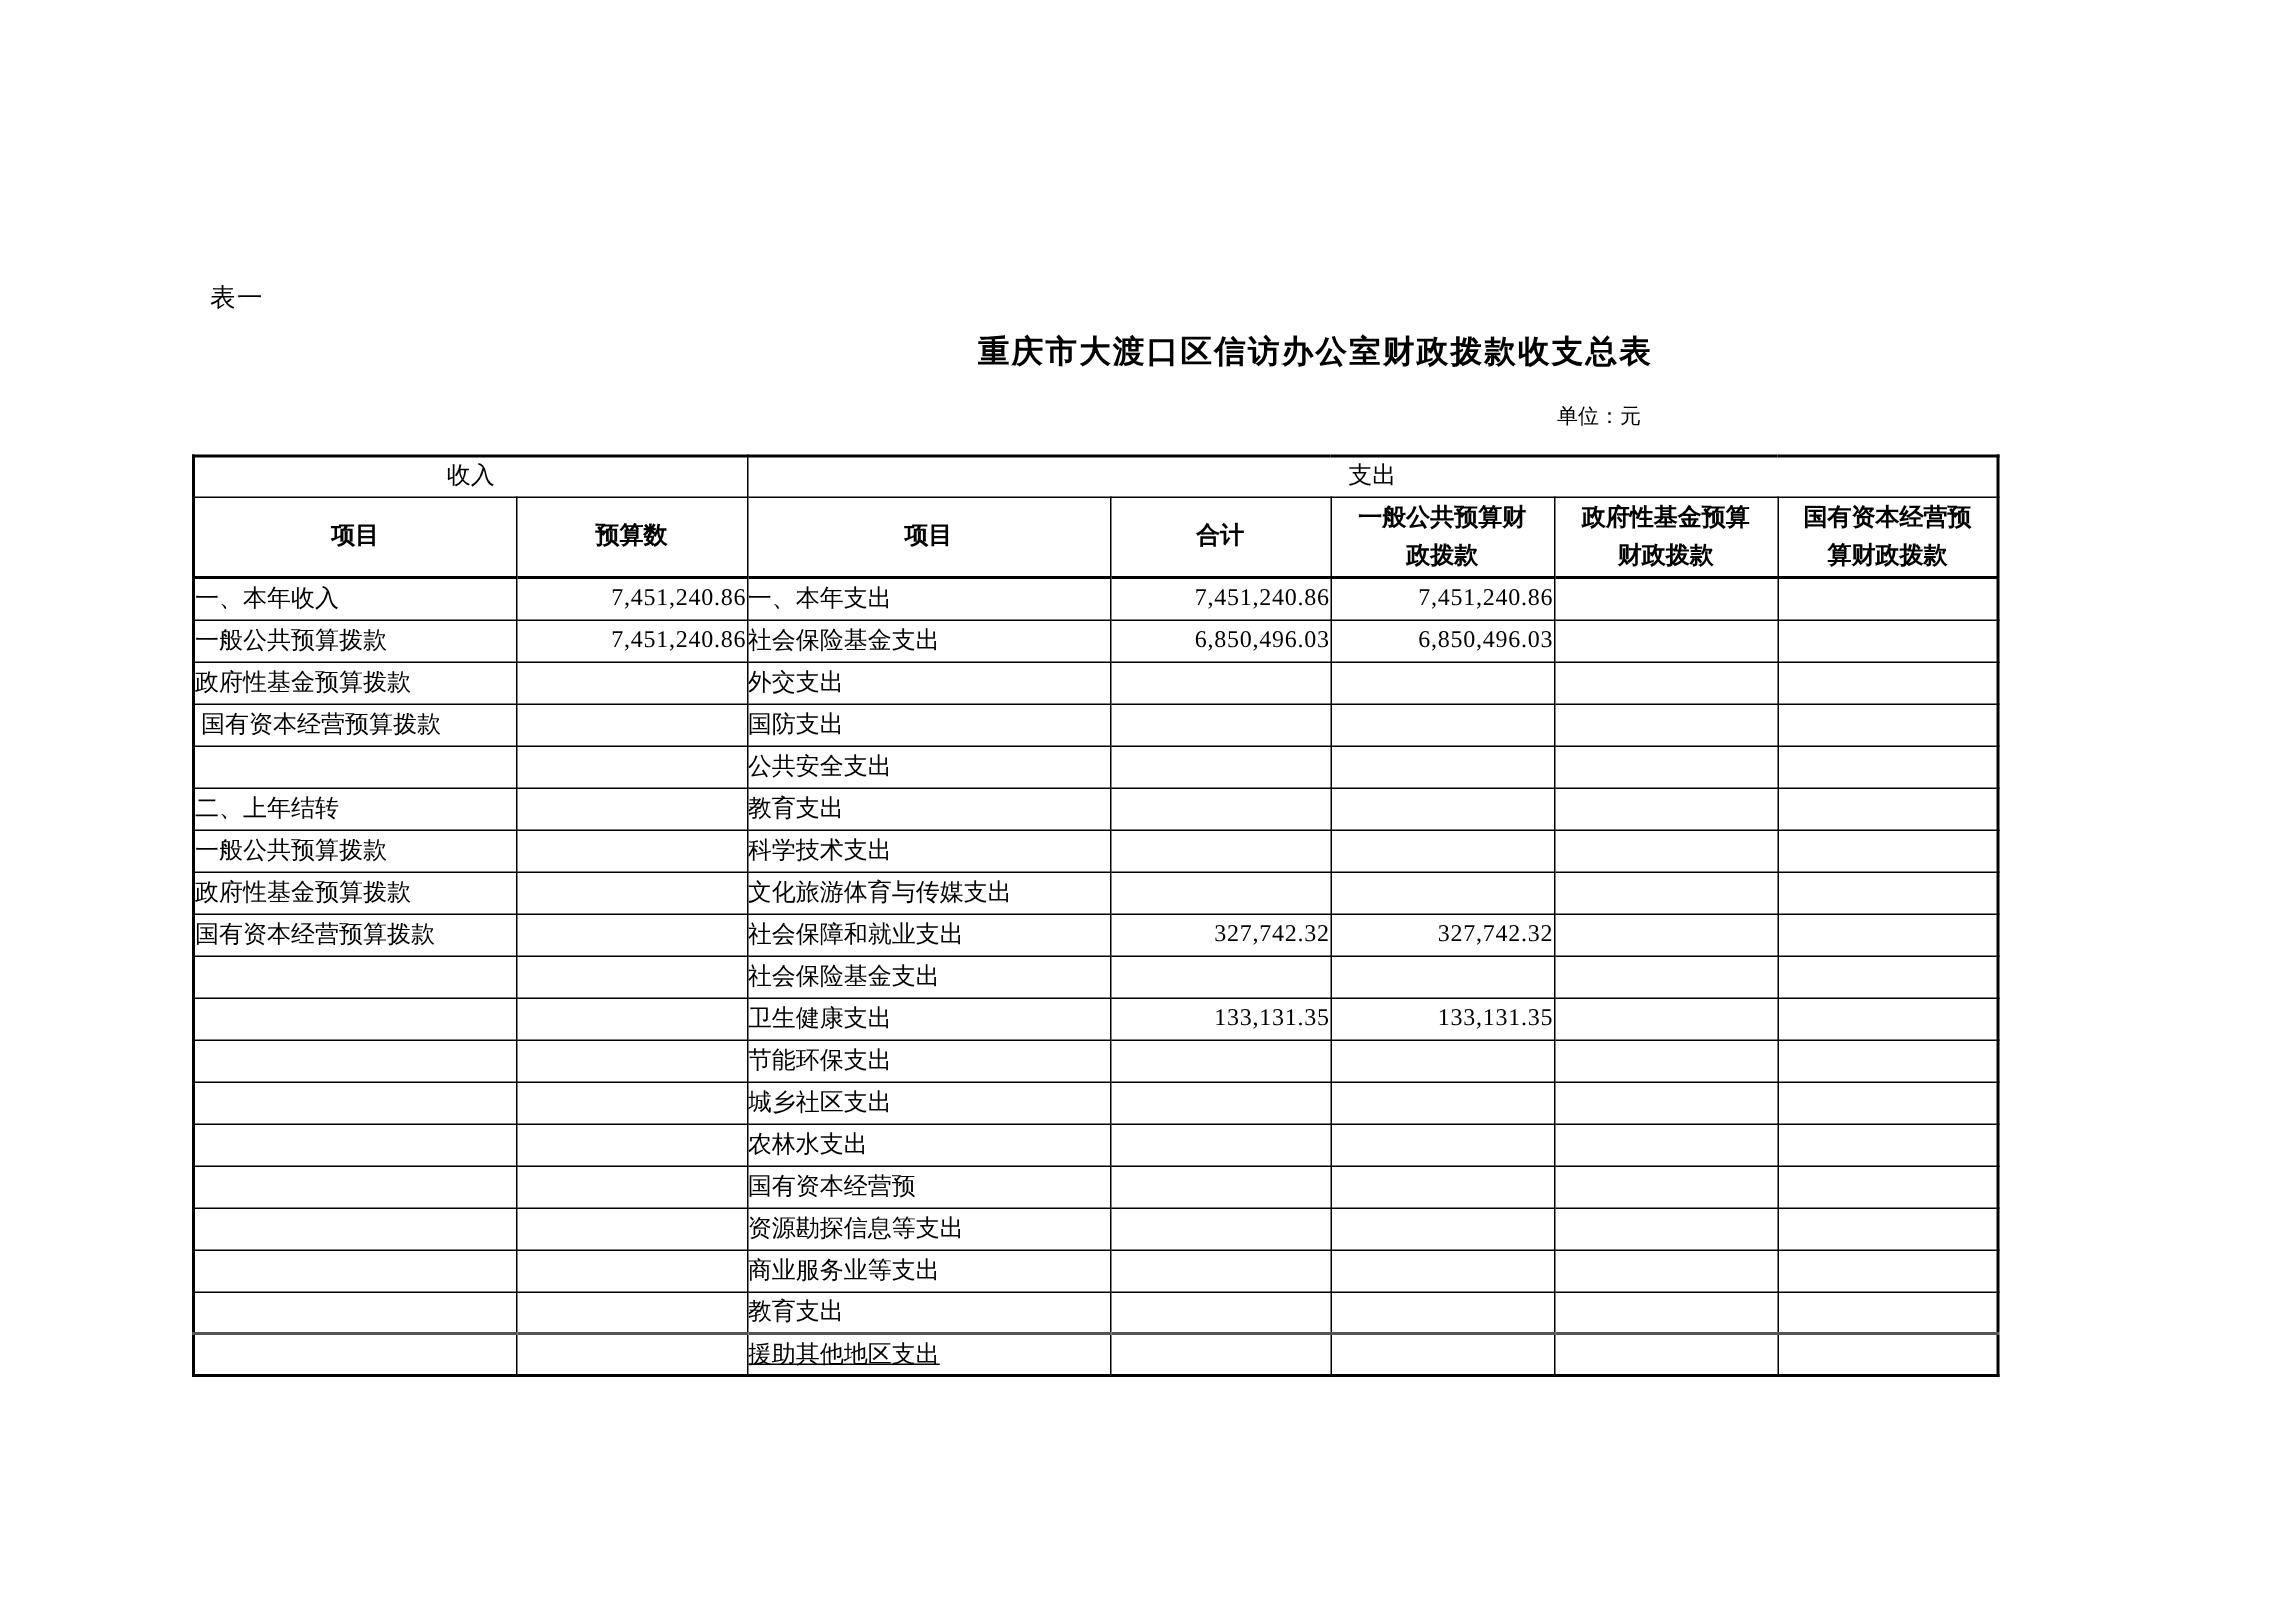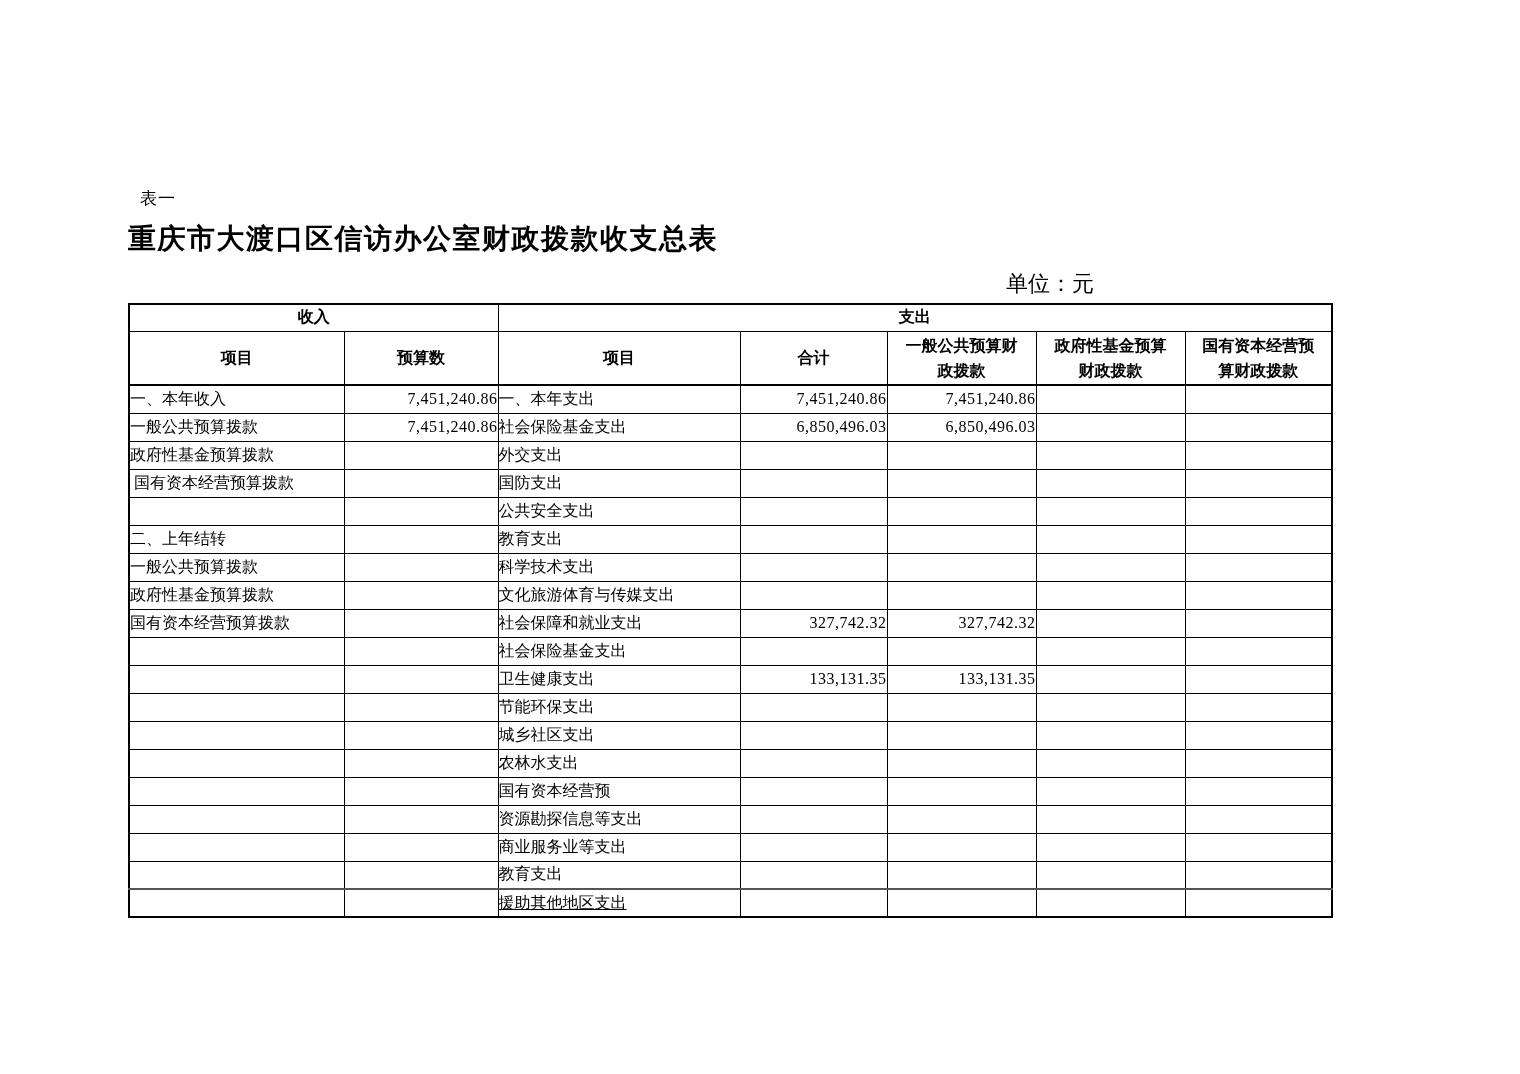--- a/index.html
+++ b/index.html
@@ -13,44 +13,44 @@
   .content {
     position:absolute; left:128px; top:0;
     width:974px; height:1074px;
   }
   .sheet-label {
     position:absolute; left:12px; top:187px;
     font-size:17px; letter-spacing:1px;
   }
   .doc-title {
     position:absolute; left:0; top:220px; width:100%;
-    text-align:left;
+    text-align:right;
     font-family:"Liberation Sans", sans-serif;
-    font-size:28px; font-weight:bold; letter-spacing:1.5px;
+    font-size:21px; font-weight:bold; letter-spacing:1.5px;
   }
   .unit-note {
     position:absolute; right:8px; top:269px;
-    font-size:22px;
+    font-size:14px;
   }
   table.budget {
     position:absolute; left:0; top:303px;
     width:1203px;
     border-collapse:collapse; table-layout:fixed;
     border:2px solid #000;
   }
   table.budget td {
     border:1px solid #000;
     font-size:16px;
     padding:0;
     overflow:hidden;
     vertical-align:middle;
   }
   tr.group-head td {
     height:27px;
-    font-weight:bold;
+    font-weight:normal;
     text-align:center;
   }
   tr.col-head td {
     height:54px;
     font-weight:bold;
     text-align:center;
     white-space:pre-line;
     line-height:25px;
     border-bottom:2px solid #000;
   }

